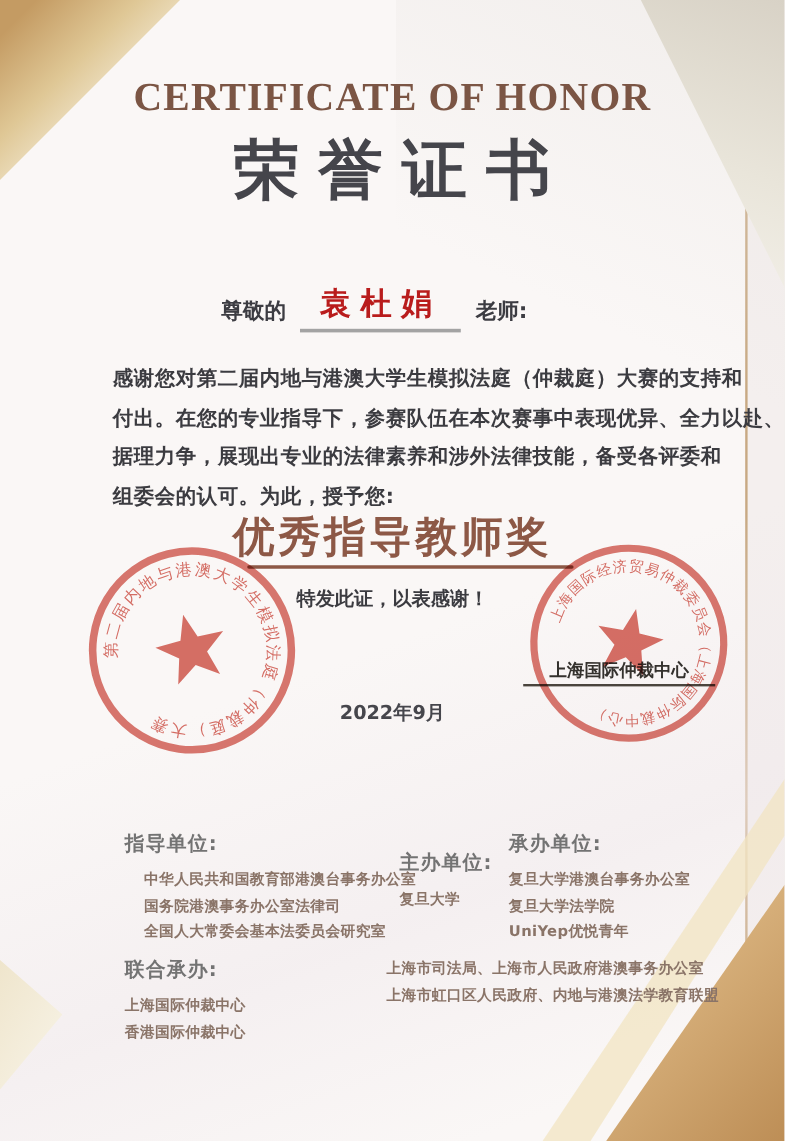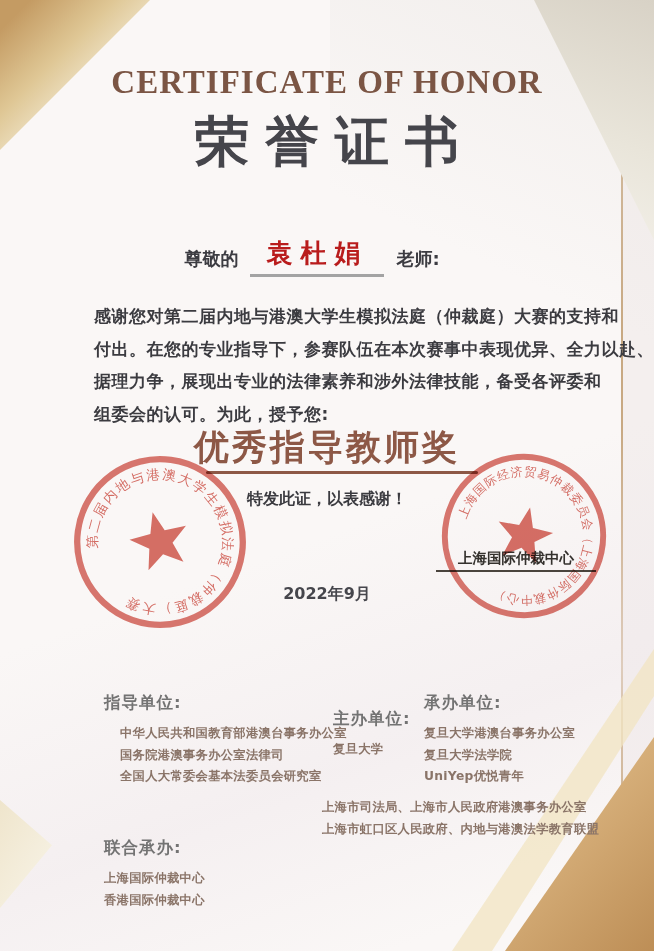--- a/index.html
+++ b/index.html
@@ -57,21 +57,21 @@
   .seal{z-index:3;mix-blend-mode:multiply;opacity:.88;}
   .seal-left{left:70px;top:452px;width:180px;height:180px;transform:rotate(-14deg);}
   .seal-right{left:438px;top:450px;width:172px;height:172px;transform:rotate(12deg);}
   
   .sec{z-index:2;}
   .sec-header{font-size:16.5px;font-weight:bold;color:#737373;letter-spacing:1px;margin-bottom:9px;}
   .sec-item{font-size:12.3px;line-height:21.5px;color:#8a7468;font-weight:600;letter-spacing:.3px;white-space:nowrap;}
   .sec0{left:104px;top:692px;} .sec0 .sec-item{margin-left:16px;}
   .sec1{left:333px;top:692px;margin-top:16px;}
   .sec2{left:424px;top:692px;}
-  .sec3{left:104px;top:797px;margin-top:40px;}
+  .sec3{left:104px;top:797px;}
   .sec4{left:322px;top:797px;}
 </style>
 </head>
 <body>
 
 <div class="stage">
 
   <div class="abs right-strip"></div>
   <div class="abs gold-line"></div>
   <div class="abs sheen-2"></div>

